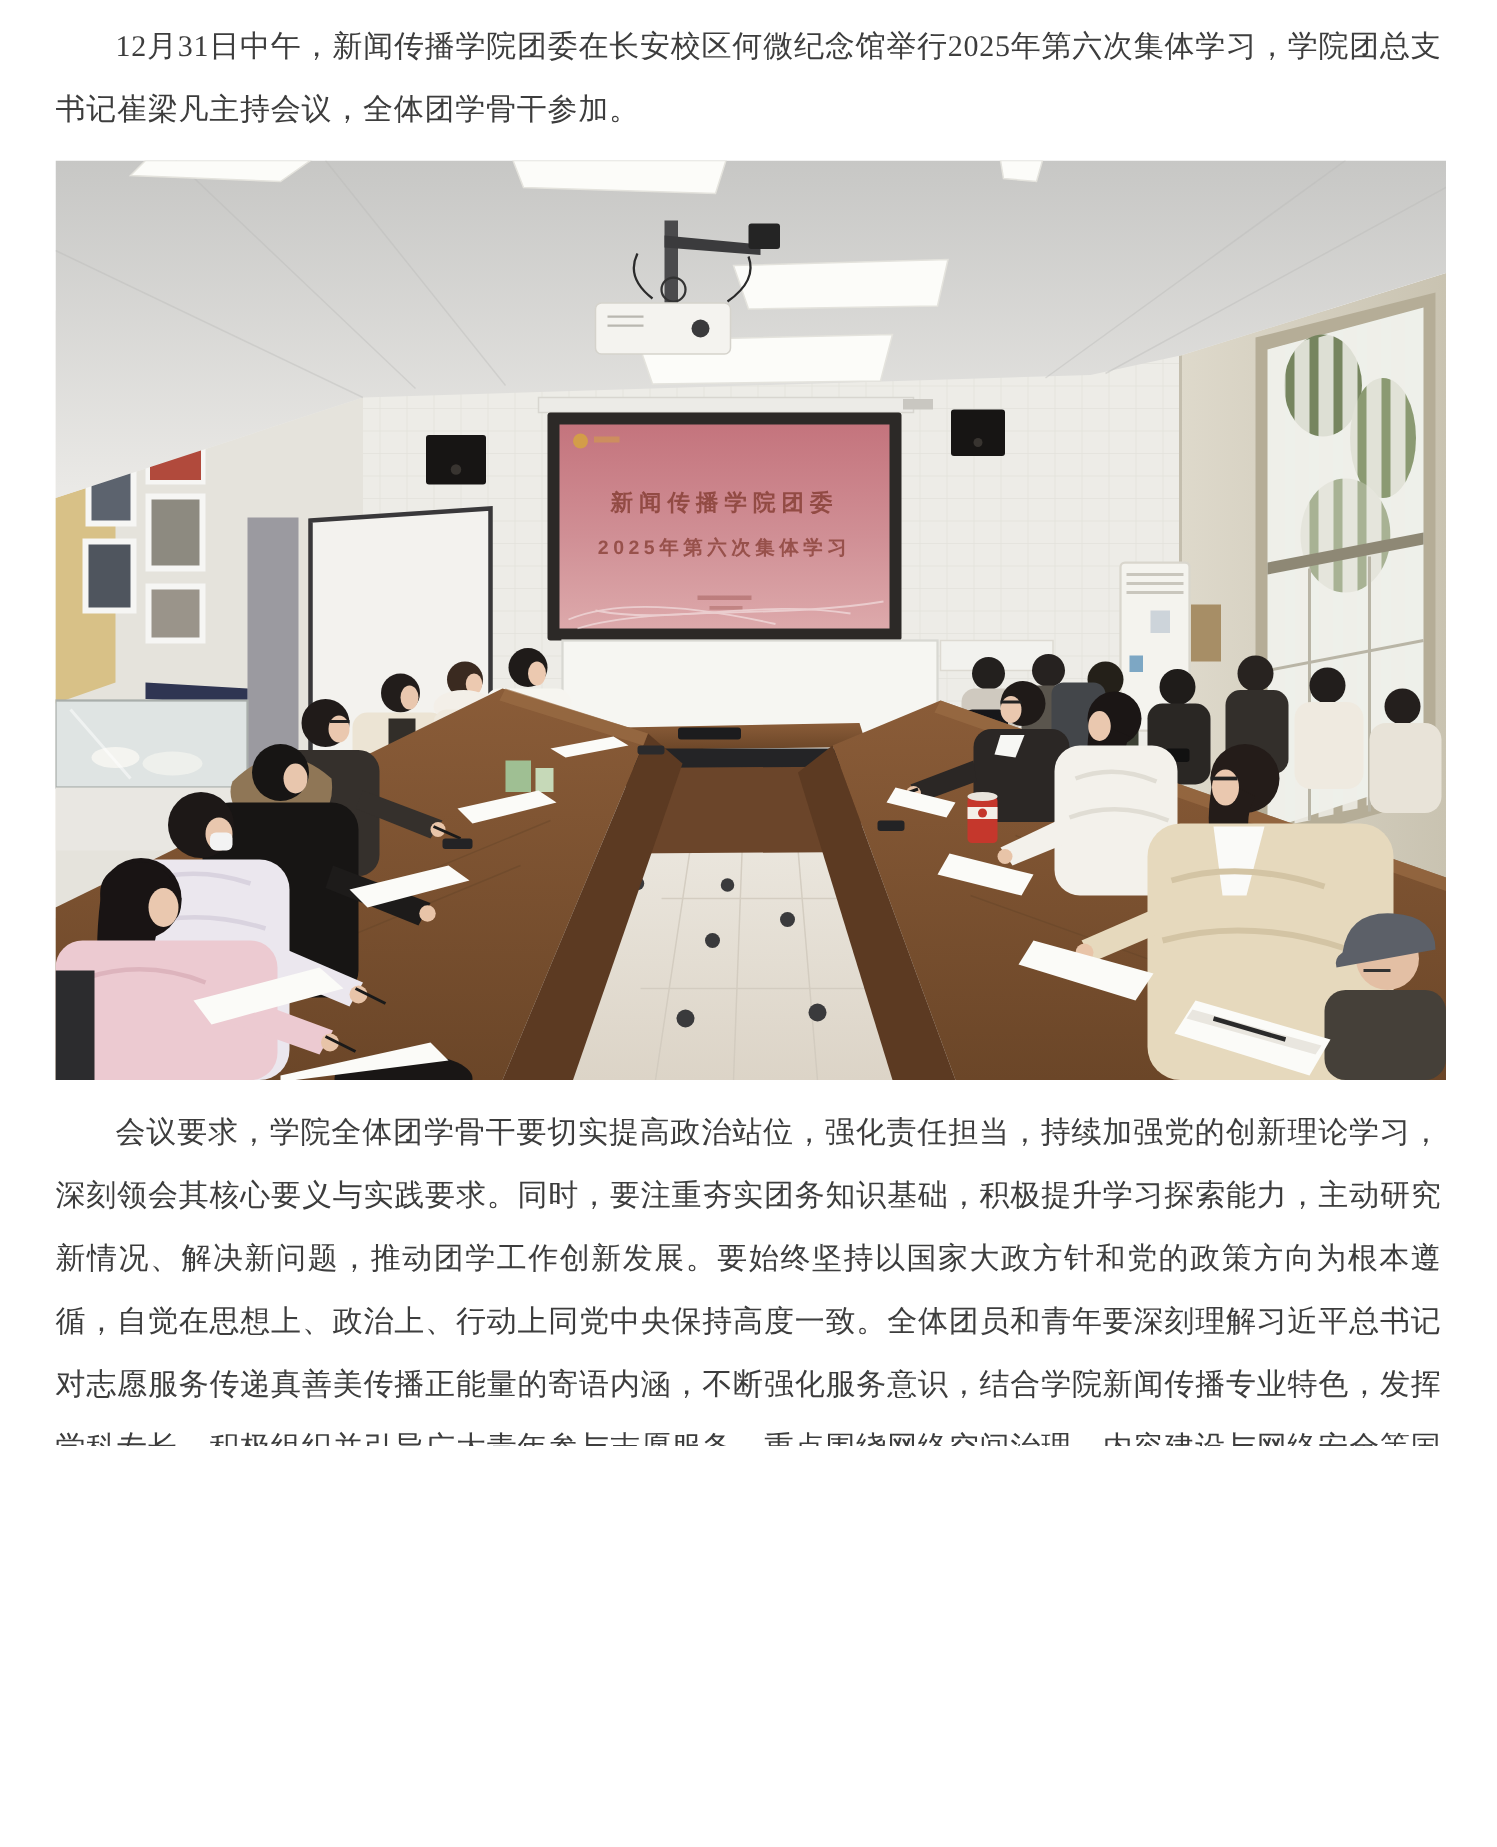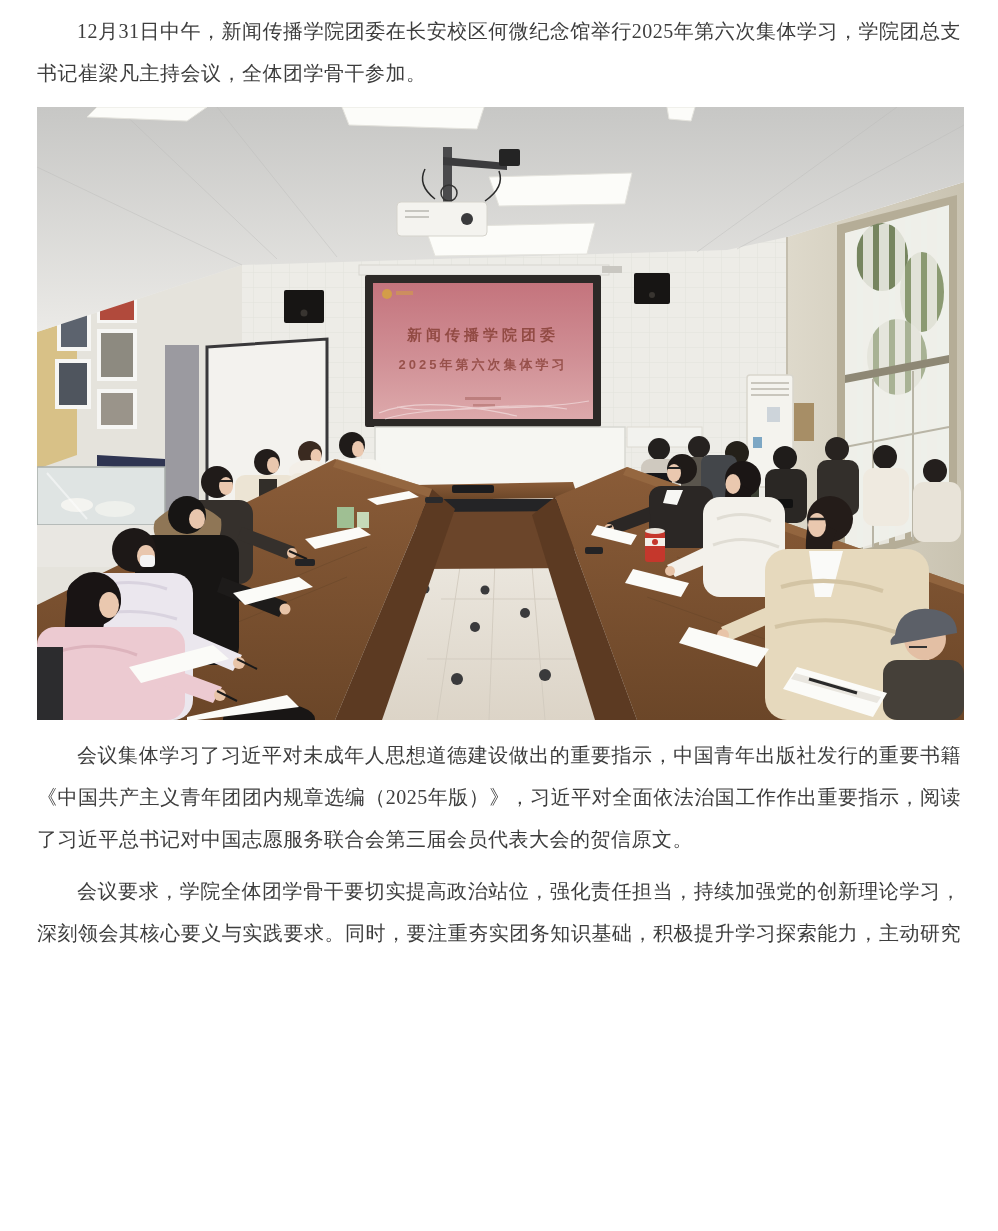--- a/index.html
+++ b/index.html
@@ -405,16 +405,15 @@
               <polygon points="758,566 844,590 840,596 754,572" fill="#e9e6df"></polygon>
               <line x1="772" y1="572" x2="820" y2="586" stroke="#2a2a2a" stroke-width="3"></line>
             </g>
           </g>
           <rect x="258" y="452" width="20" height="7" rx="2" fill="#232325"></rect>
           <rect x="548" y="440" width="18" height="7" rx="2" fill="#232325"></rect>
         </g>
       </svg>
     </figure>
 
-    <p class="p2">会议集体学习了习近平对未成年人思想道德建设做出的重要指示，中国青年出版社发行的重要书籍《中国共产主义青年团团内规章选编（2025年版）》，习近平对全面依法治国工作作出重要指示，阅读了习近平总书记对中国志愿服务联合会第三届会员代表大会的贺信原文。</p>
     <p class="p3">会议要求，学院全体团学骨干要切实提高政治站位，强化责任担当，持续加强党的创新理论学习，深刻领会其核心要义与实践要求。同时，要注重夯实团务知识基础，积极提升学习探索能力，主动研究新情况、解决新问题，推动团学工作创新发展。要始终坚持以国家大政方针和党的政策方向为根本遵循，自觉在思想上、政治上、行动上同党中央保持高度一致。全体团员和青年要深刻理解习近平总书记对志愿服务传递真善美传播正能量的寄语内涵，不断强化服务意识，结合学院新闻传播专业特色，发挥学科专长，积极组织并引导广大青年参与志愿服务。重点围绕网络空间治理、内容建设与网络安全等国家战略需求开展实践，助力提升全社会网络文明素养，服务国家网络安全治理现代化。要在意识形态前沿主动作为，为培养担当民族复兴大任的时代新人贡献力量。</p>
   </div>
 </div>
 
 </body></html>

